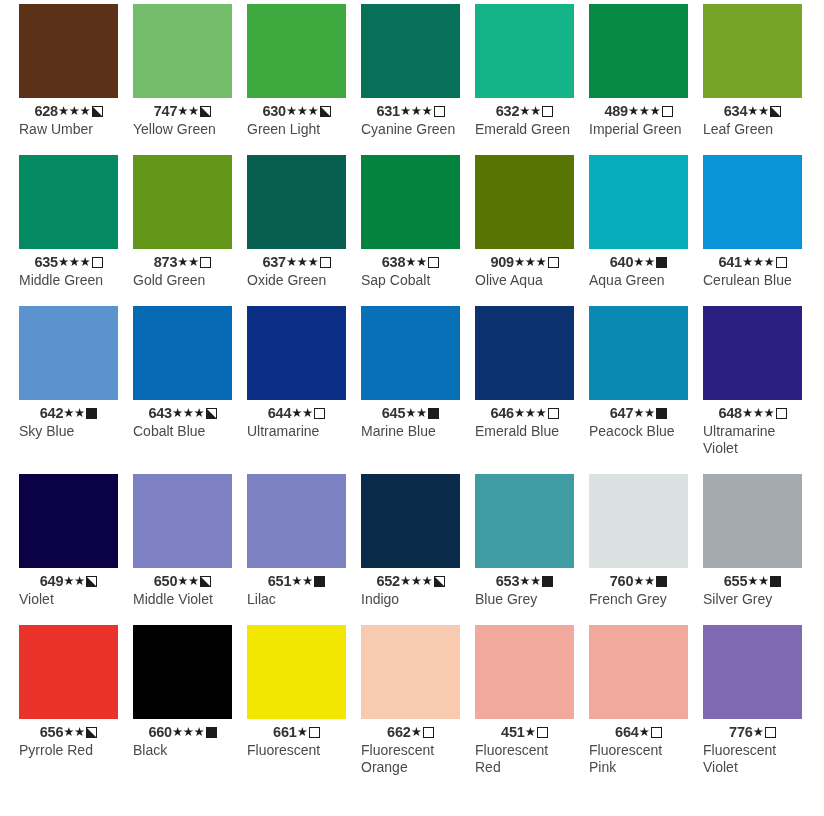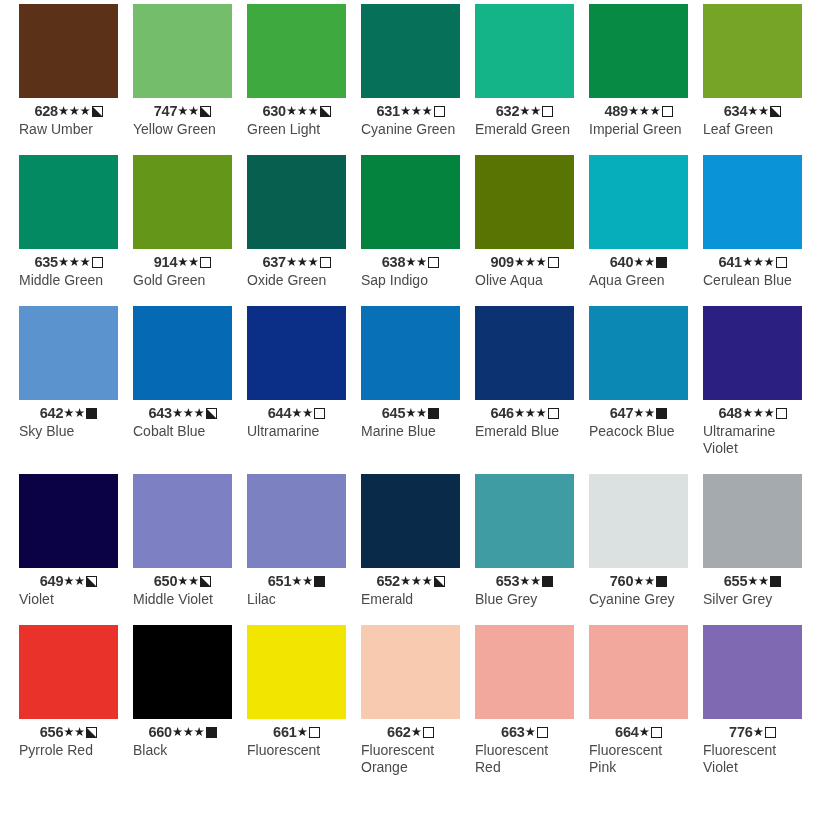--- a/index.html
+++ b/index.html
@@ -207,21 +207,21 @@
           <span class="swatch-rating">
             <span class="star">★★★</span>
             <span class="trans-box "></span>
           </span>
         </div>
         <div class="swatch-name">Middle Green</div>
       </div>
       <div class="swatch-cell">
         <div class="swatch-color" title="Gold Green" style="background: rgb(100, 150, 25);"></div>
         <div class="swatch-meta">
-          <span class="swatch-code">914</span>
+          <span class="swatch-code">873</span>
           <span class="swatch-rating">
             <span class="star">★★</span>
             <span class="trans-box "></span>
           </span>
         </div>
         <div class="swatch-name">Gold Green</div>
       </div>
       <div class="swatch-cell">
         <div class="swatch-color" title="Oxide Green" style="background: rgb(6, 95, 79);"></div>
         <div class="swatch-meta">
@@ -235,21 +235,21 @@
       </div>
       <div class="swatch-cell">
         <div class="swatch-color" title="Sap Green" style="background: rgb(3, 131, 61);"></div>
         <div class="swatch-meta">
           <span class="swatch-code">638</span>
           <span class="swatch-rating">
             <span class="star">★★</span>
             <span class="trans-box "></span>
           </span>
         </div>
-        <div class="swatch-name">Sap Indigo</div>
+        <div class="swatch-name">Sap Cobalt</div>
       </div>
       <div class="swatch-cell">
         <div class="swatch-color" title="Olive Green" style="background: rgb(88, 116, 2);"></div>
         <div class="swatch-meta">
           <span class="swatch-code">909</span>
           <span class="swatch-rating">
             <span class="star">★★★</span>
             <span class="trans-box "></span>
           </span>
         </div>
@@ -395,21 +395,21 @@
       </div>
       <div class="swatch-cell">
         <div class="swatch-color" title="Indigo" style="background: rgb(10, 42, 74);"></div>
         <div class="swatch-meta">
           <span class="swatch-code">652</span>
           <span class="swatch-rating">
             <span class="star">★★★</span>
             <span class="trans-box half"></span>
           </span>
         </div>
-        <div class="swatch-name">Emerald</div>
+        <div class="swatch-name">Indigo</div>
       </div>
       <div class="swatch-cell">
         <div class="swatch-color" title="Blue Grey" style="background: rgb(63, 156, 163);"></div>
         <div class="swatch-meta">
           <span class="swatch-code">653</span>
           <span class="swatch-rating">
             <span class="star">★★</span>
             <span class="trans-box full"></span>
           </span>
         </div>
@@ -417,21 +417,21 @@
       </div>
       <div class="swatch-cell">
         <div class="swatch-color" title="French Grey" style="background: rgb(219, 224, 225);"></div>
         <div class="swatch-meta">
           <span class="swatch-code">760</span>
           <span class="swatch-rating">
             <span class="star">★★</span>
             <span class="trans-box full"></span>
           </span>
         </div>
-        <div class="swatch-name">Cyanine Grey</div>
+        <div class="swatch-name">French Grey</div>
       </div>
       <div class="swatch-cell">
         <div class="swatch-color" title="Silver Grey" style="background: rgb(164, 170, 173);"></div>
         <div class="swatch-meta">
           <span class="swatch-code">655</span>
           <span class="swatch-rating">
             <span class="star">★★</span>
             <span class="trans-box full"></span>
           </span>
         </div>
@@ -482,21 +482,21 @@
             <span class="trans-box "></span>
           </span>
         </div>
         <div class="swatch-name">Fluorescent
 Orange</div>
       </div>
       <div class="swatch-cell">
         <div class="swatch-color" title="Fluorescent
 Red" style="background: rgb(242, 168, 157);"></div>
         <div class="swatch-meta">
-          <span class="swatch-code">663</span>
+          <span class="swatch-code">451</span>
           <span class="swatch-rating">
             <span class="star">★</span>
             <span class="trans-box "></span>
           </span>
         </div>
         <div class="swatch-name">Fluorescent
 Red</div>
       </div>
       <div class="swatch-cell">
         <div class="swatch-color" title="Fluorescent

